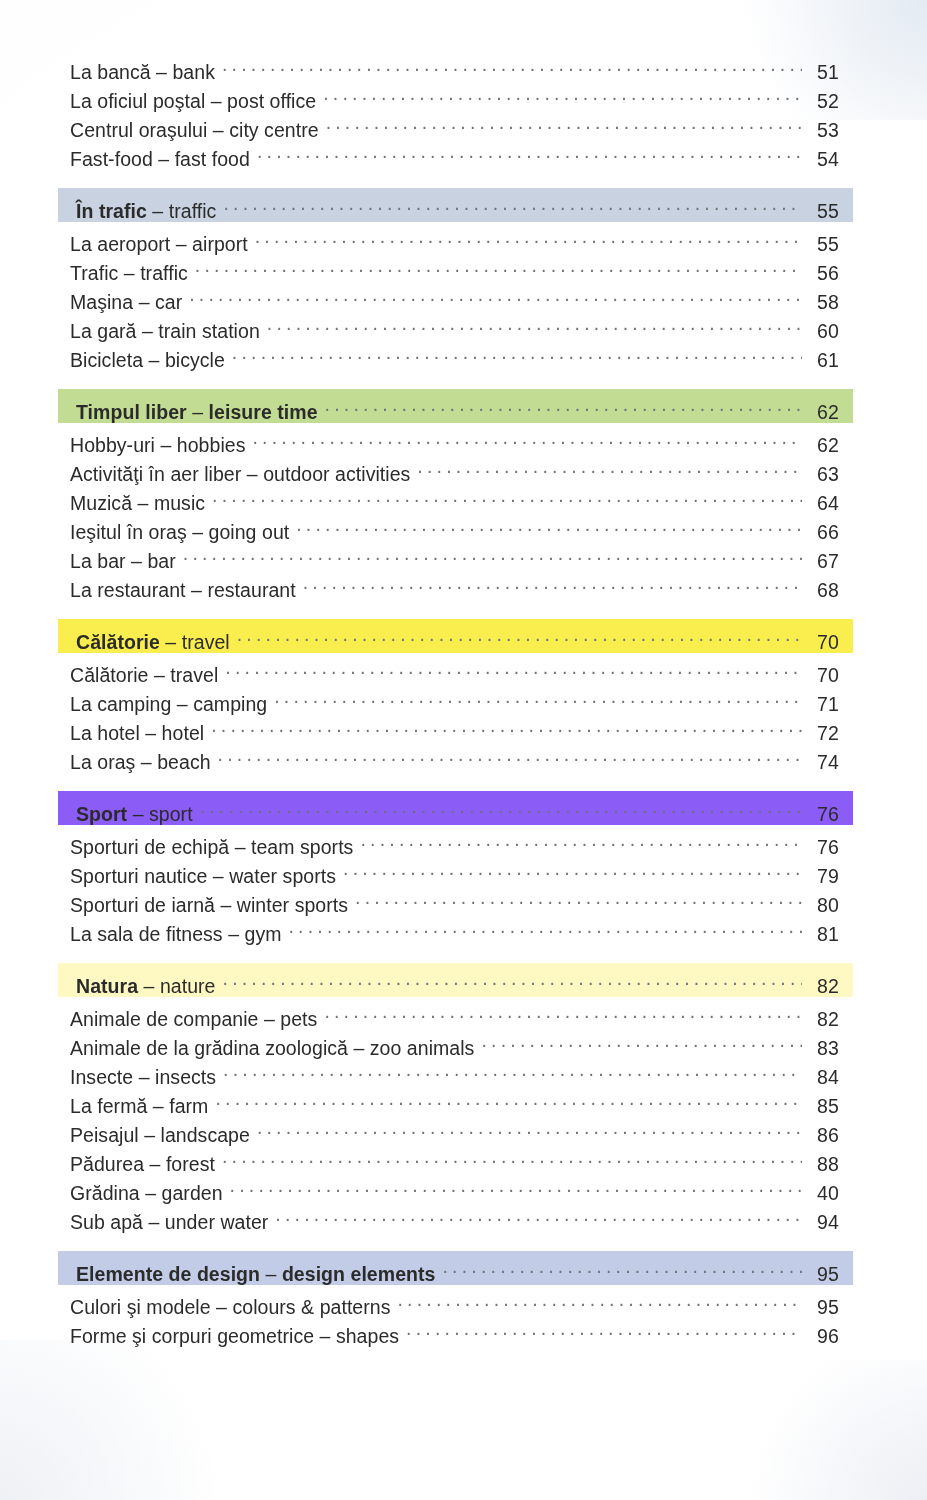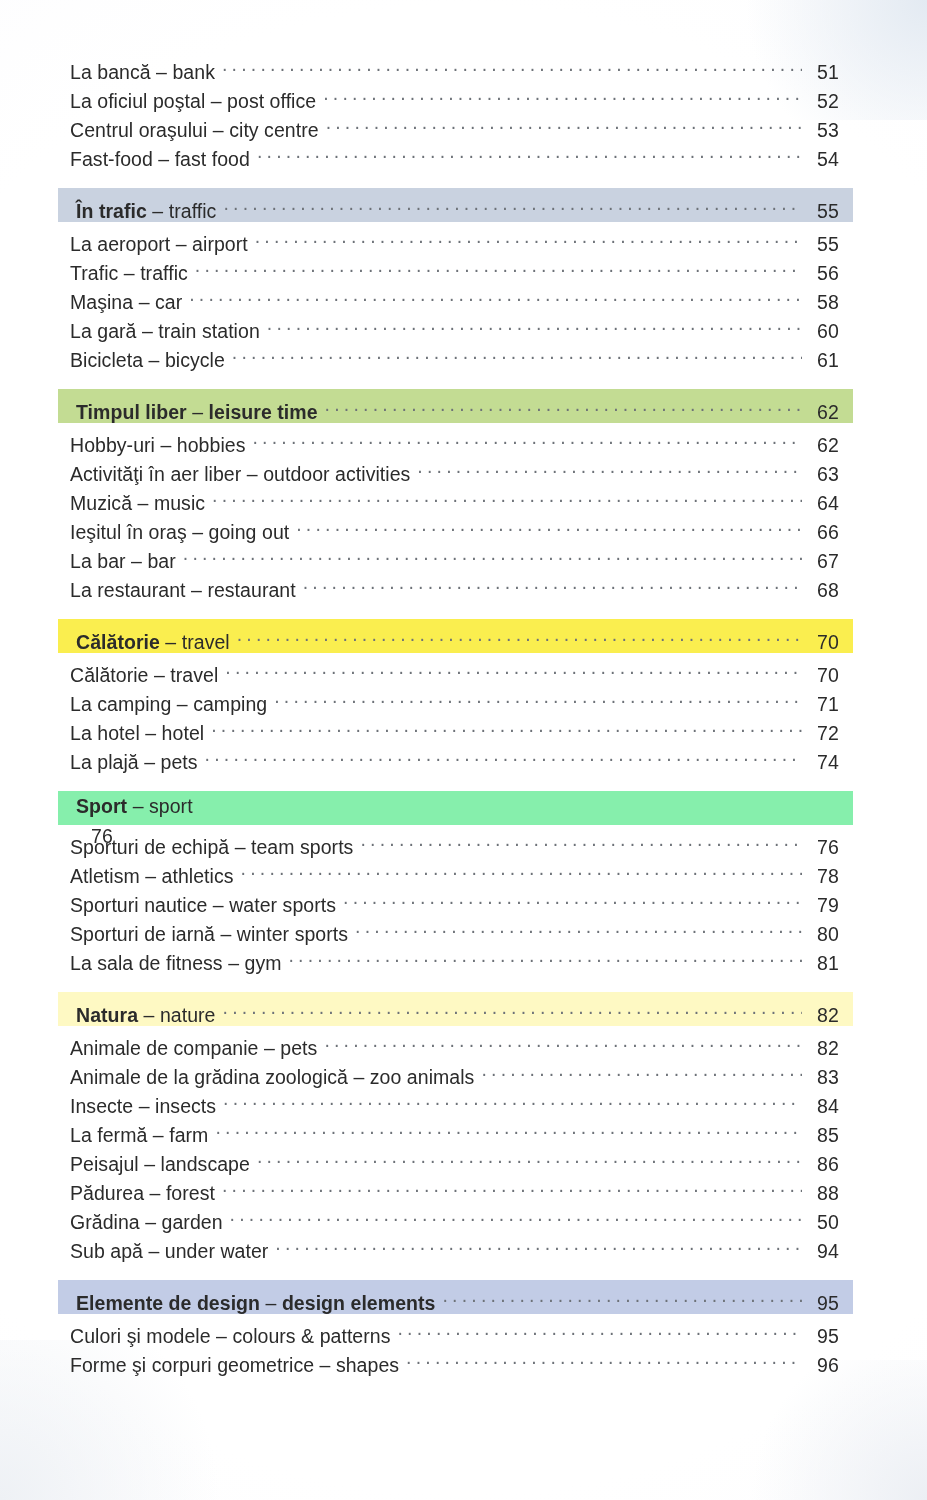--- a/index.html
+++ b/index.html
@@ -109,21 +109,21 @@
   .entry.header.all-bold .ro,
   .entry.header.all-bold .en { font-weight: bold; margin-top: 12px; }
 
   
   .entry.sub .title { padding-left: 6px; }
 
   
   .band-blue    { background: #c9d2e0; }
   .band-green   { background: #c3dc93; }
   .band-yellow  { background: #faee4f; }
-  .band-red     { background: #86efac; flex-direction: column; }
+  .band-red     { background: #8b5cf6; }
   .band-darkgreen { background: #fef9c3; }
   .band-periwinkle { background: #c2cce6; }
 </style>
 </head>
 <body>
 
 <div class="page-scan"></div>
 <div class="scan-tint-tr"></div>
 <div class="scan-tint-bl"></div>
 <div class="scan-tint-br"></div>
@@ -235,42 +235,37 @@
         <span class="title">La camping – camping</span>
         <span class="leader"></span>
         <span class="page">71</span>
       </div>
       <div class="entry sub">
         <span class="title">La hotel – hotel</span>
         <span class="leader"></span>
         <span class="page">72</span>
       </div>
       <div class="entry sub">
-        <span class="title">La plajă – pets</span>
+        <span class="title">La oraş – beach</span>
         <span class="leader"></span>
         <span class="page">74</span>
       </div>
     </div>
     <div class="toc-group">
       <div class="entry header band-red">
         <span class="title"><span class="ro">Sport</span><span class="sep"> – </span><span class="en">sport</span></span>
         <span class="leader"></span>
         <span class="page">76</span>
       </div>
       <div class="entry sub">
         <span class="title">Sporturi de echipă – team sports</span>
         <span class="leader"></span>
         <span class="page">76</span>
       </div>
       <div class="entry sub">
-        <span class="title">Atletism – athletics</span>
-        <span class="leader"></span>
-        <span class="page">78</span>
-      </div>
-      <div class="entry sub">
         <span class="title">Sporturi nautice – water sports</span>
         <span class="leader"></span>
         <span class="page">79</span>
       </div>
       <div class="entry sub">
         <span class="title">Sporturi de iarnă – winter sports</span>
         <span class="leader"></span>
         <span class="page">80</span>
       </div>
       <div class="entry sub">
@@ -311,21 +306,21 @@
         <span class="page">86</span>
       </div>
       <div class="entry sub">
         <span class="title">Pădurea – forest</span>
         <span class="leader"></span>
         <span class="page">88</span>
       </div>
       <div class="entry sub">
         <span class="title">Grădina – garden</span>
         <span class="leader"></span>
-        <span class="page">50</span>
+        <span class="page">40</span>
       </div>
       <div class="entry sub">
         <span class="title">Sub apă – under water</span>
         <span class="leader"></span>
         <span class="page">94</span>
       </div>
     </div>
     <div class="toc-group">
       <div class="entry header band-periwinkle all-bold">
         <span class="title"><span class="ro">Elemente de design</span><span class="sep"> – </span><span class="en">design elements</span></span>

